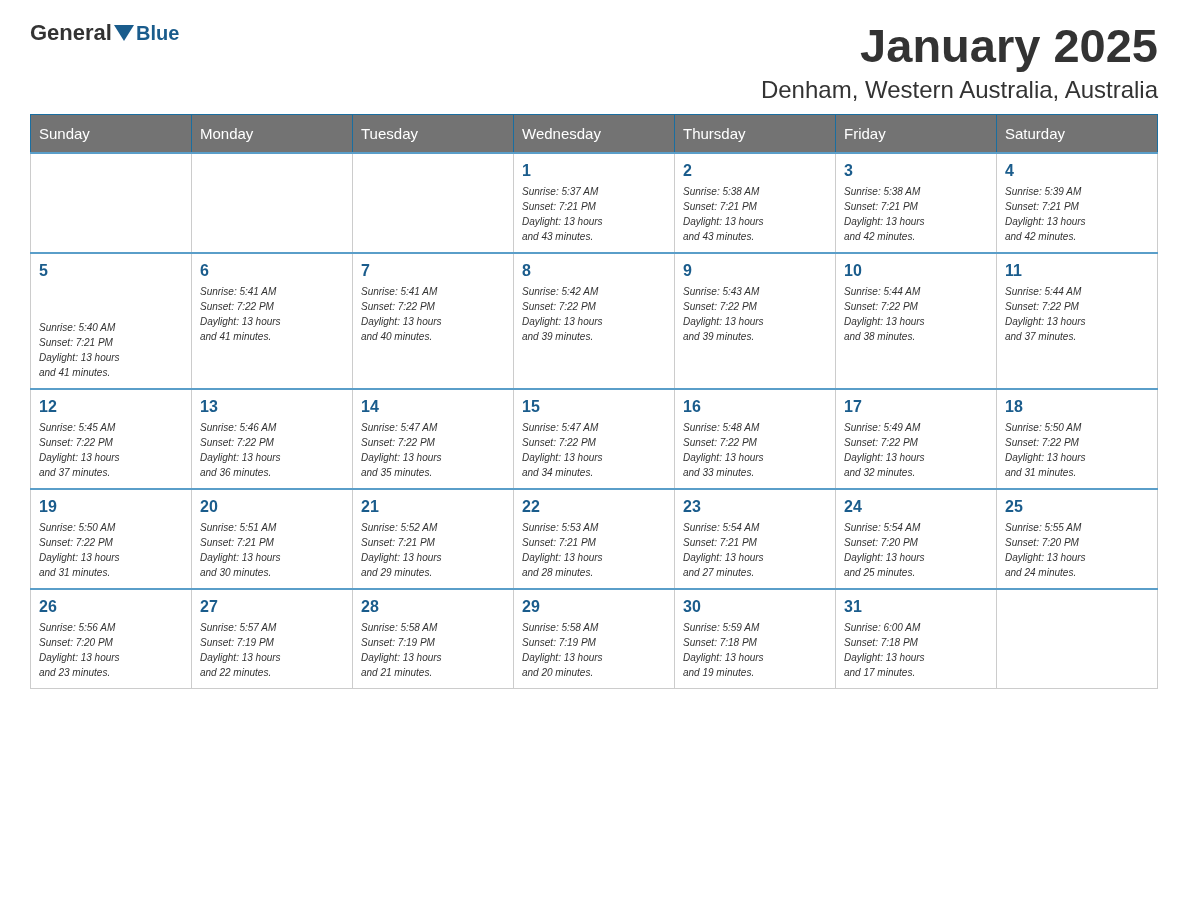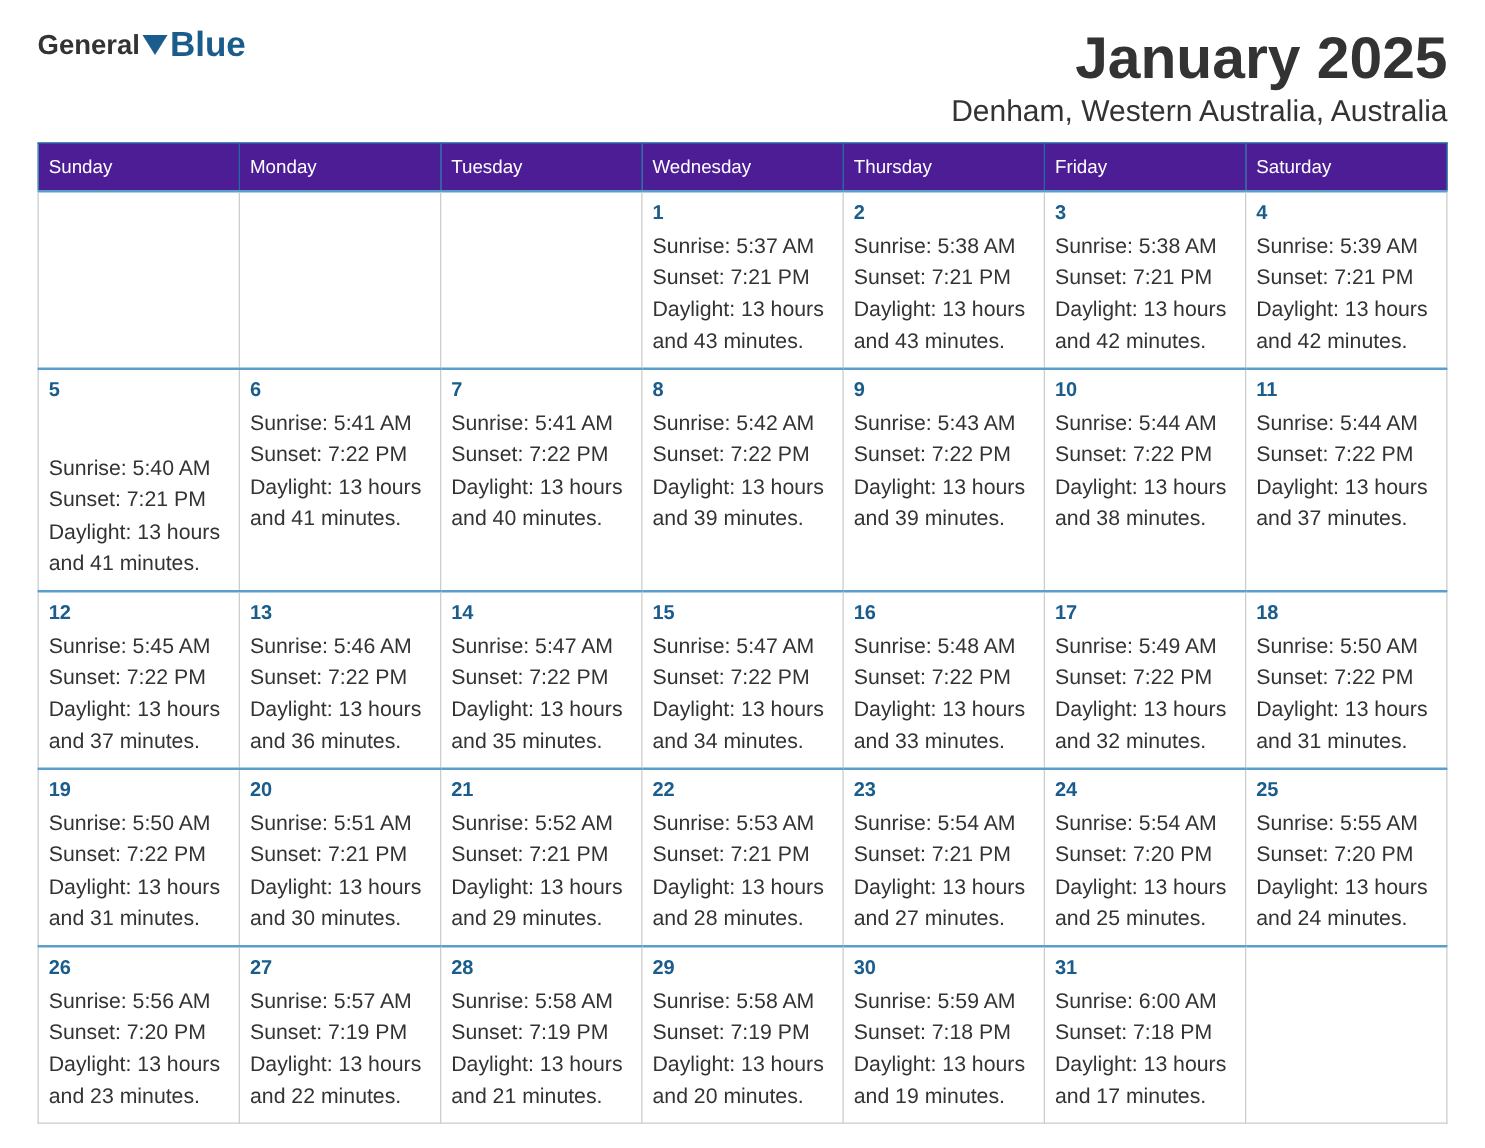--- a/index.html
+++ b/index.html
@@ -35,21 +35,21 @@
       height: 0;
       border-left: 10px solid transparent;
       border-right: 10px solid transparent;
       border-top: 16px solid #1a5c8c;
       margin: 0 2px;
       display: inline-block;
       vertical-align: middle;
     }
     .logo-blue {
       color: #1a5c8c;
-      font-size: 28px;
+      font-size: 20px;
       font-weight: bold;
     }
     .title-section {
       text-align: right;
     }
     .main-title {
       font-size: 47px;
       font-weight: bold;
       color: #333;
       line-height: 1.1;
@@ -58,21 +58,21 @@
       font-size: 24px;
       color: #333;
       margin-top: 4px;
     }
     .calendar {
       width: 100%;
       border-collapse: collapse;
       border: 1px solid #999;
     }
     .calendar th {
-      background-color: #4c1d95;
+      background-color: #737373;
       color: white;
       font-size: 15px;
       font-weight: normal;
       padding: 10px 8px;
       text-align: left;
       border: 1px solid #1a6ea0;
     }
     .calendar td {
       vertical-align: top;
       padding: 8px;
@@ -83,23 +83,24 @@
       color: #333;
     }
     .day-number {
       font-size: 16px;
       font-weight: bold;
       color: #1a5c8c;
       display: block;
       margin-bottom: 4px;
     }
     .day-info {
-      font-size: 17px;
+      font-size: 10px;
       color: #333;
       line-height: 1.5;
+      font-style: italic;
     }
     .empty-cell {
       background: #fff;
     }
     .calendar tr td {
       border-top: 2px solid #5a9ec9;
     }
     .calendar thead tr th {
       border: 1px solid #1a6ea0;
     }

